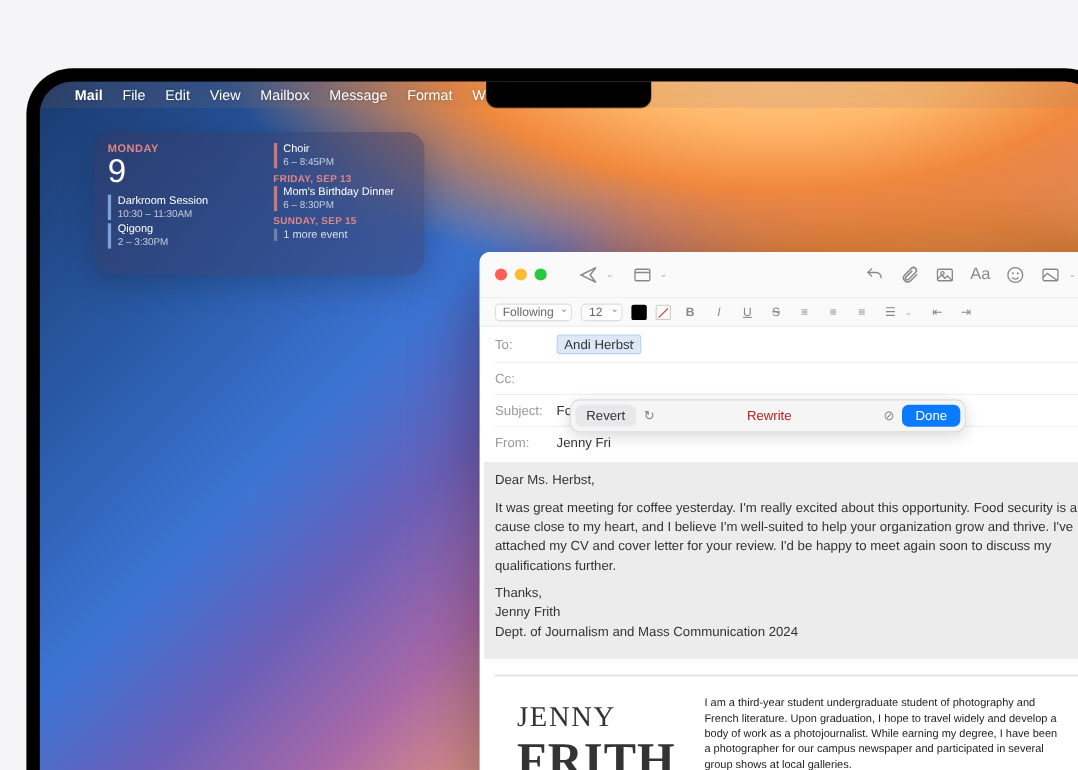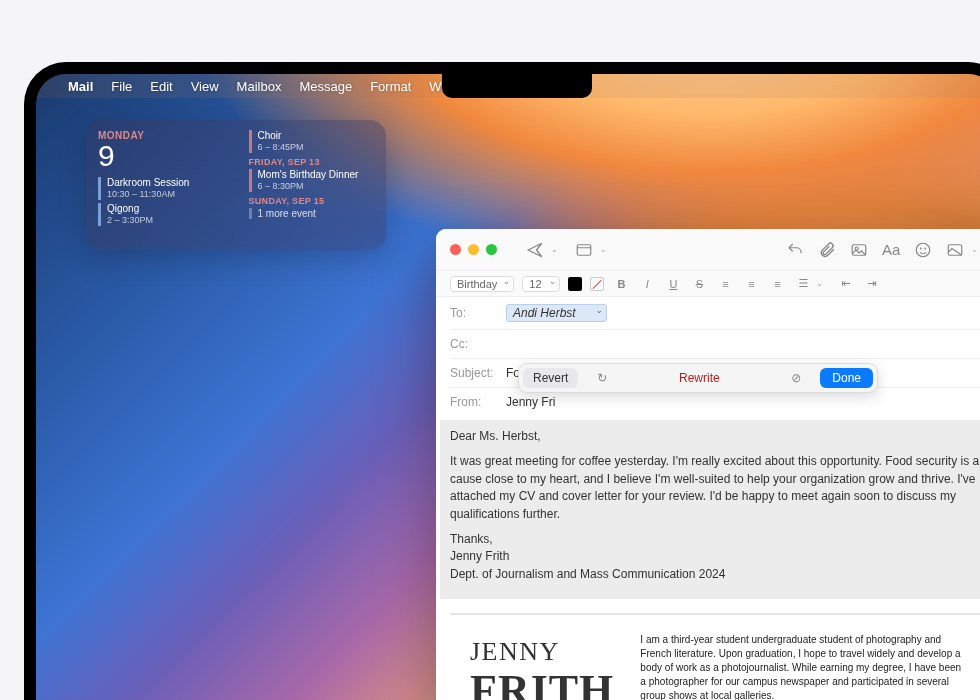--- a/index.html
+++ b/index.html
@@ -87,28 +87,28 @@
 .fb-swatch { width: 14px; height: 14px; background: #000; border-radius: 2px; }
 .fb-swatch2 { width: 14px; height: 14px; border: 1px solid #ccc; border-radius: 2px; position:relative;}
 .fb-swatch2::after{content:"";position:absolute;left:0;top:50%;width:100%;height:1px;background:#d33;transform:rotate(-45deg);}
 
 .headers { padding: 0 14px; }
 .hdr-row { display: flex; align-items: center; padding: 7px 0; border-bottom: 1px solid #eee; font-size: 12px; }
 .hdr-label { color: #999; width: 56px; }
 .hdr-value { color: #333; }
 .recipient-chip {
   background: #dce8f7; border: 1px solid #b8d0ee; border-radius: 3px;
-  padding: 1px 30px 1px 6px; font-size: 12px; color: #333; position: relative; font-style: italic;
+  padding: 1px 6px 1px 6px; font-size: 12px; color: #333; position: relative;
 }
 .recipient-chip::after { content: "⌄"; position: absolute; right: 3px; top: 0px; font-size: 9px; color: #666;}
 
 .ai-bar {
   position: absolute; left: 82px; top: 134px; width: 360px; height: 30px;
   background: #f5f5f6; border: 1px solid #dcdcdc; border-radius: 9px;
-  display: flex; align-items: center; padding: 0 4px; gap: 16px;
+  display: flex; align-items: center; padding: 0 4px; gap: 4px;
   box-shadow: 0 4px 14px rgba(0,0,0,0.15); font-size: 12px; z-index: 5;
 }
 .ai-btn { padding: 3px 10px; border-radius: 6px; color: #333; }
 .ai-revert { background: #e8e8ea; }
 .ai-center { flex: 1; text-align: center; color: #b91c1c; }
 .ai-done { background: #0a7aff; color: #fff; font-weight: 400; padding: 3px 12px;}
 .ai-icon { width: 16px; height: 16px; display: flex; align-items: center; justify-content: center; color: #888;}
 
 .body-area { padding: 12px 14px; font-size: 12px; color: #333; line-height: 1.45; }
 .body-hl { background: #ececec; padding: 8px 10px; margin: -8px -10px 10px; }
@@ -223,21 +223,21 @@
         <div class="tb-icon">
             <svg viewBox="0 0 24 24" fill="none" stroke="currentColor" stroke-width="1.6">
               <rect x="3" y="5" width="18" height="14" rx="2"></rect>
               <path d="M3 15l5-5 13 9"></path>
             </svg>
           </div>
         <span class="chev">⌄</span>
       </div>
 
       <div class="format-bar">
-        <div class="fb-sel">Birthday</div>
+        <div class="fb-sel">Following</div>
         <div class="fb-sel" style="width:38px;">12</div>
         <div class="fb-swatch"></div>
         <div class="fb-swatch2"></div>
         <div class="fb-btn" style="font-weight:700;">B</div>
         <div class="fb-btn" style="font-style:italic;">I</div>
         <div class="fb-btn" style="text-decoration:underline;">U</div>
         <div class="fb-btn" style="text-decoration:line-through;">S</div>
         <div class="fb-btn">≡</div>
         <div class="fb-btn">≡</div>
         <div class="fb-btn">≡</div>

